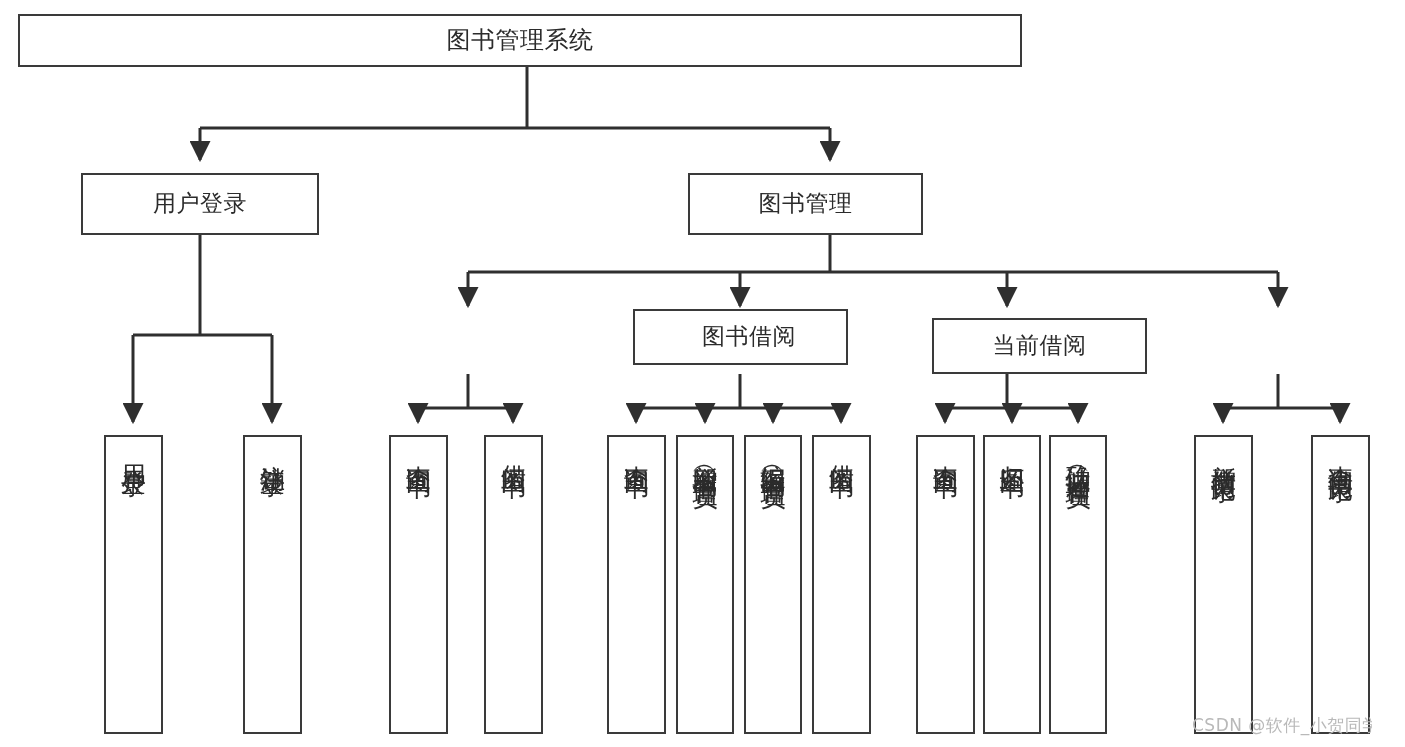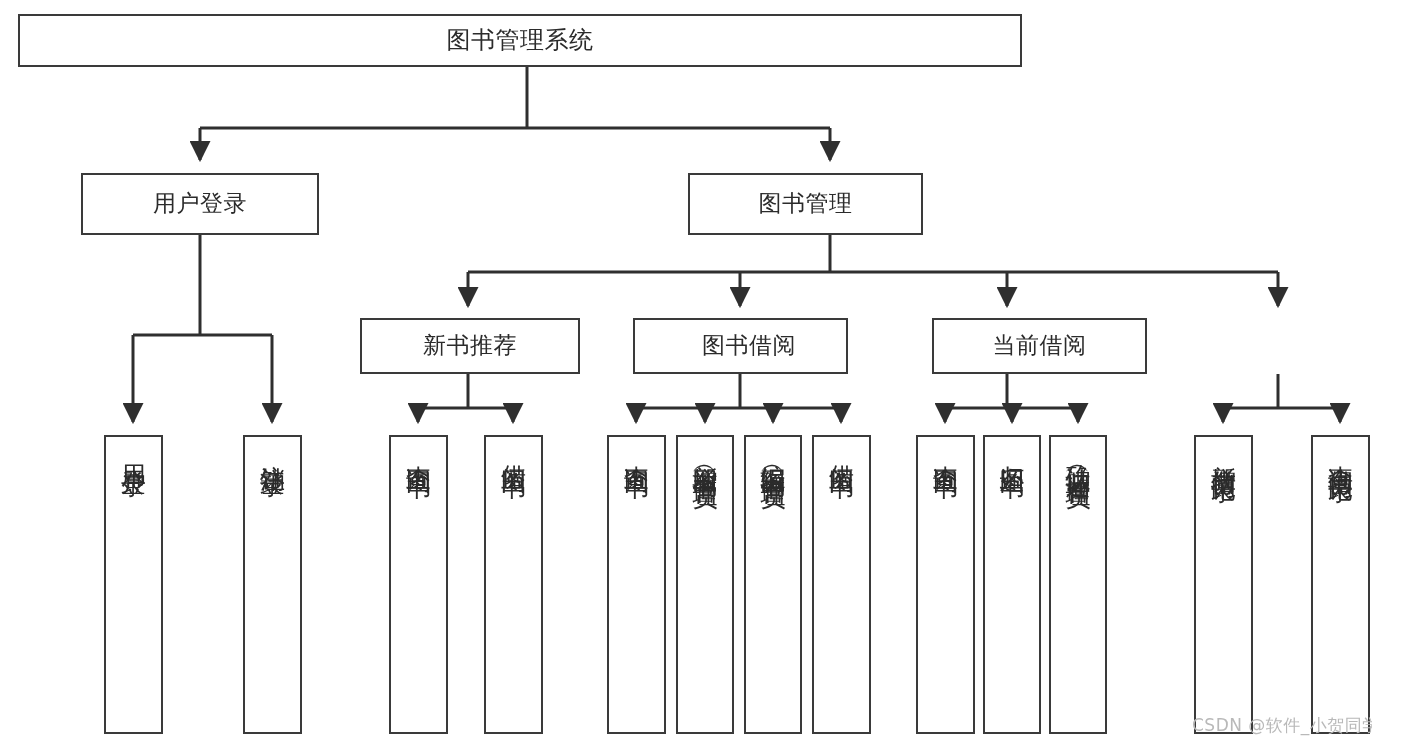--- a/index.html
+++ b/index.html
@@ -134,24 +134,21 @@
     <span class="label">图书管理系统</span>
   </div>
 
   <div class="node horiz" style="left:81px; top:173px; width:238px; height:62px;">
     <span class="label">用户登录</span>
   </div>
   <div class="node horiz" style="left:688px; top:173px; width:235px; height:62px;">
     <span class="label">图书管理</span>
   </div>
 
-  <div class="node horiz" style="left:360px; top:318px; width:220px; height:56px;">
-    <span class="label">新书推荐</span>
-  </div>
-  <div class="node horiz" style="left:633px; top:318px; width:215px; height:56px;padding-left:17px;">
+  <div class="node horiz" style="left:633px; top:309px; width:215px; height:56px;padding-left:17px;">
     <span class="label">图书借阅</span>
   </div>
   <div class="node horiz" style="left:932px; top:318px; width:215px; height:56px;">
     <span class="label">当前借阅</span>
   </div>
 
   <div class="node vert" style="left:104px; top:435px; width:59px; height:299px;">
     <span class="label">用户登录</span>
   </div>
   <div class="node vert" style="left:243px; top:435px; width:59px; height:299px;">

